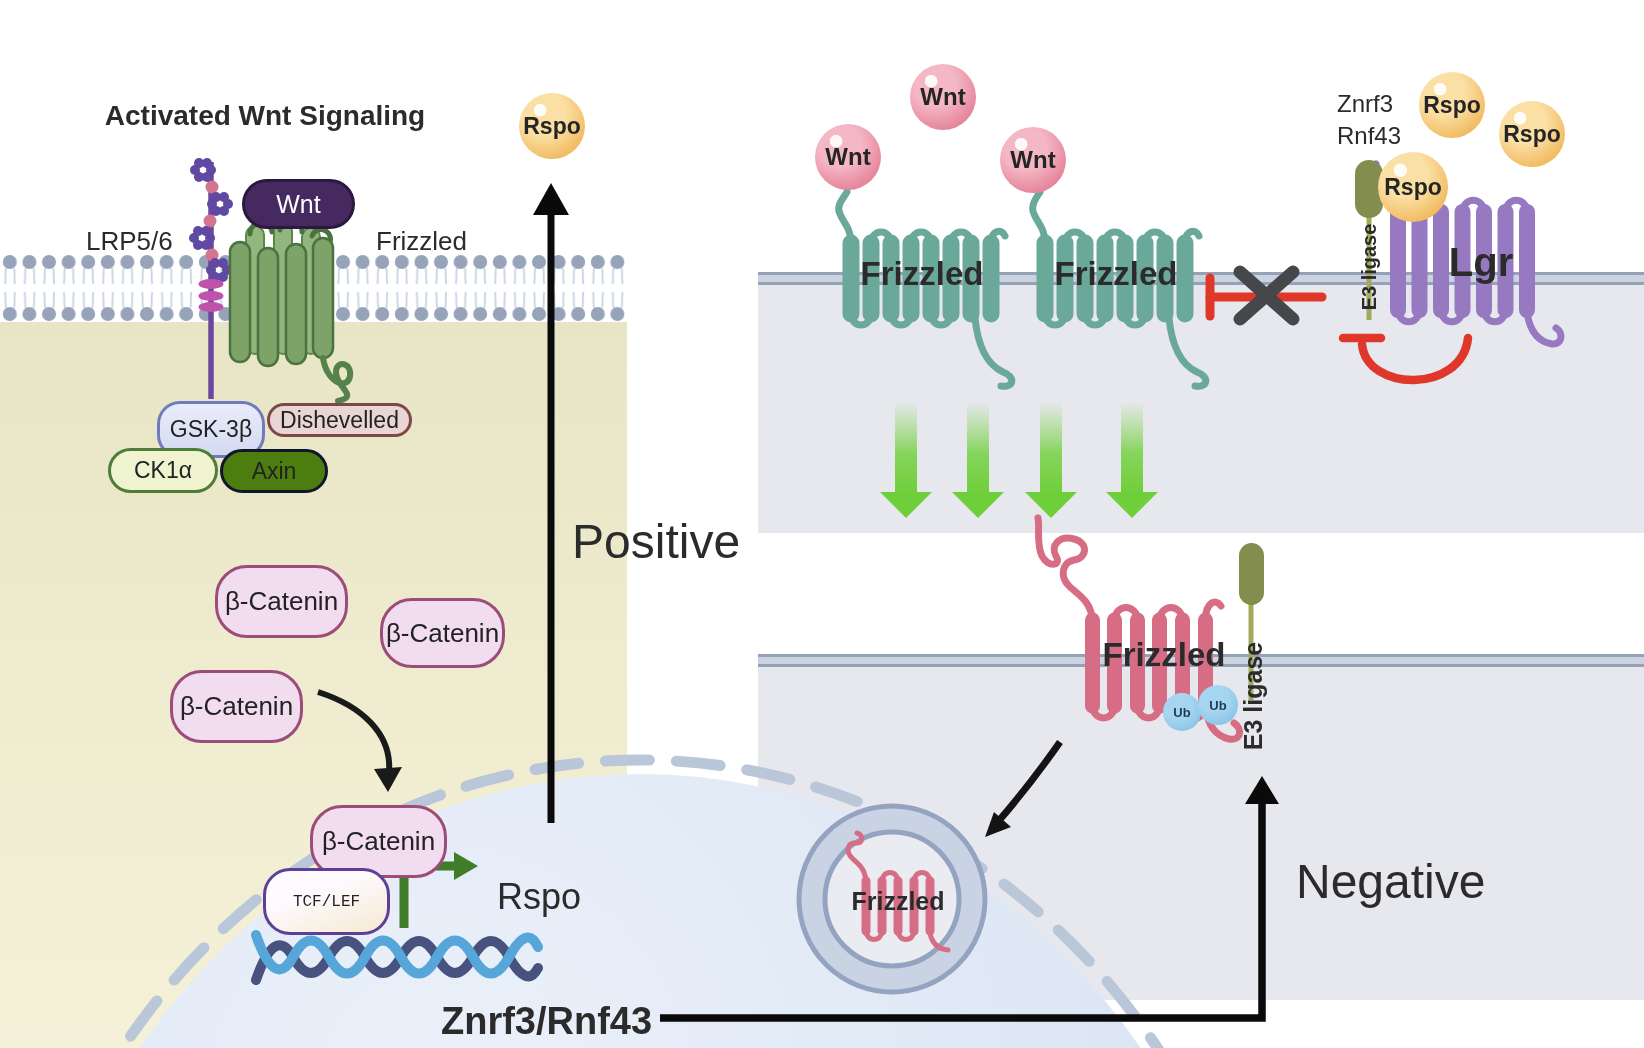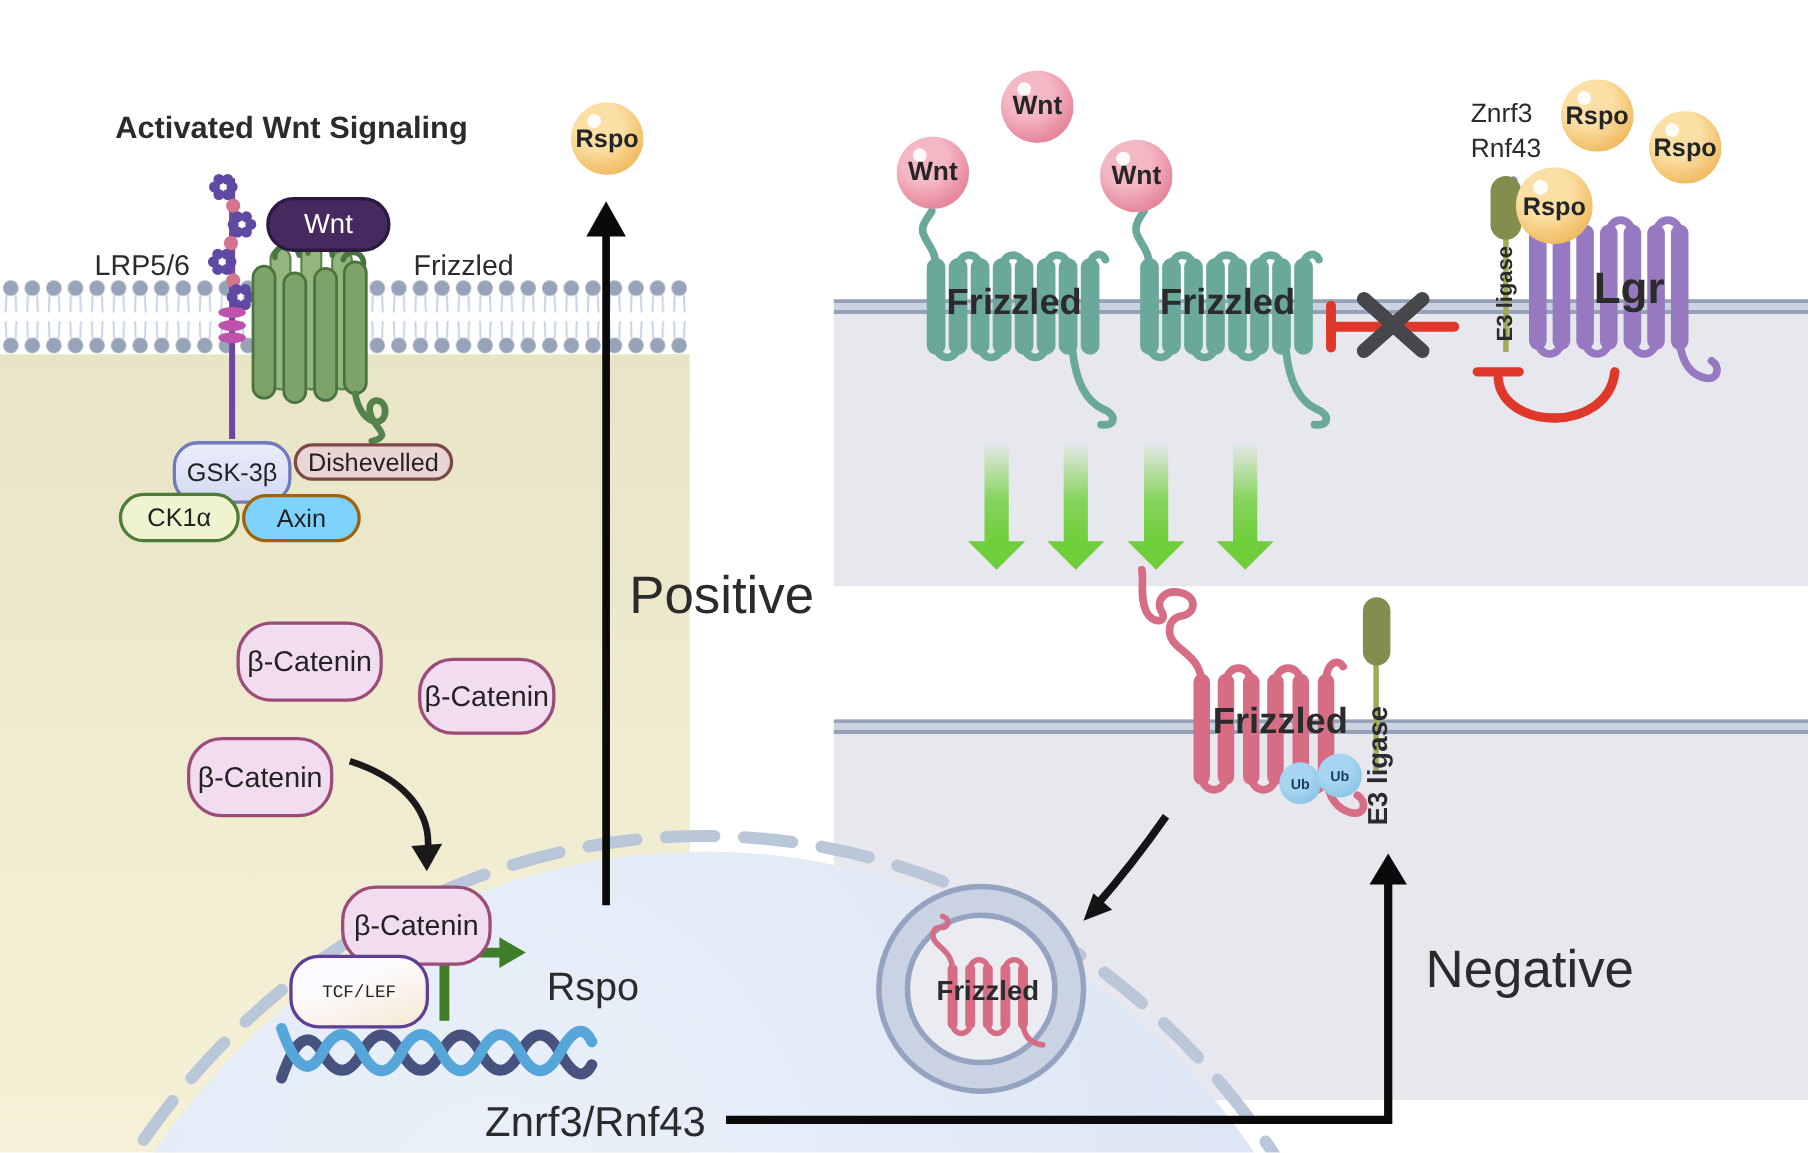--- a/index.html
+++ b/index.html
@@ -24,21 +24,21 @@
        box-sizing:border-box;font-size:23px;color:#222;}
   #wnt-box{left:242px;top:179px;width:113px;height:50px;border-radius:25px;
        background:var(--c-wnt_box,#46295f);border:3px solid #2c1840;color:#fff;font-size:25px;}
   #gsk-box{left:157px;top:401px;width:108px;height:57px;border-radius:23px;
        background:linear-gradient(180deg,#e9ecfa,#d3daf1);border:3px solid #6f7bbd;}
   #dvl-box{left:267px;top:403px;width:145px;height:34px;border-radius:25px;
        background:#e9d6d4;border:3px solid #7d4948;}
   #ck1-box{left:108px;top:448px;width:110px;height:45px;border-radius:23px;
        background:#f0f3cf;border:3px solid #4e7d38;}
   #axin-box{left:220px;top:449px;width:108px;height:44px;border-radius:22px;
-       background:#7dd3fc;border:3px solid #a16207;}
+       background:#4d7c0f;border:3px solid #0f172a;}
   .bcat{border-radius:32px;background:var(--c-bcat_fill,#f2dcf0);
        border:3px solid var(--c-bcat_border,#9c4c78);font-size:26px;}
   #bcat1{left:215px;top:565px;width:133px;height:73px;}
   #bcat2{left:380px;top:598px;width:125px;height:70px;}
   #bcat3{left:170px;top:670px;width:133px;height:73px;}
   #bcat4{left:310px;top:805px;width:137px;height:73px;}
   #tcf-box{left:263px;top:868px;width:127px;height:67px;border-radius:27px;
        background:linear-gradient(160deg,#fdfbff 35%,#f5e9d2 100%);
        border:3px solid #5f3f96;font-size:16px;font-family:Liberation Mono, monospace;}
   
@@ -326,21 +326,21 @@
   <div id="ck1-box" class="box">CK1α</div>
   <div id="axin-box" class="box">Axin</div>
 
   <div id="bcat1" class="box bcat">β-Catenin</div>
   <div id="bcat2" class="box bcat">β-Catenin</div>
   <div id="bcat3" class="box bcat">β-Catenin</div>
   <div id="bcat4" class="box bcat">β-Catenin</div>
   <div id="tcf-box" class="box">TCF/LEF</div>
 
   <div class="lbl" style="left:497px;top:876px;font-size:36px;font-weight:500;">Rspo</div>
-  <div class="lbl" style="left:441px;top:1000px;font-size:38px;font-weight:normal;">Znrf3/Rnf43</div>
+  <div class="lbl" style="left:441px;top:1000px;font-size:38px;font-weight:bold;">Znrf3/Rnf43</div>
   <div class="lbl" style="left:572px;top:514px;font-size:48px;font-weight:500;">Positive</div>
   <div class="lbl" style="left:1296px;top:854px;font-size:48px;font-weight:500;">Negative</div>
 
   <div class="sphere rspo-s" style="left:519px;top:93px;">Rspo</div>
   <div class="sphere wnt-s" style="left:815px;top:124px;">Wnt</div>
   <div class="sphere wnt-s" style="left:910px;top:64px;">Wnt</div>
   <div class="sphere wnt-s" style="left:1000px;top:127px;">Wnt</div>
 
   <div class="pill" style="left:1355px;top:160px;width:28px;height:58px;"></div>
   <div class="pill" style="left:1239px;top:543px;width:25px;height:62px;border-radius:13px;"></div>

